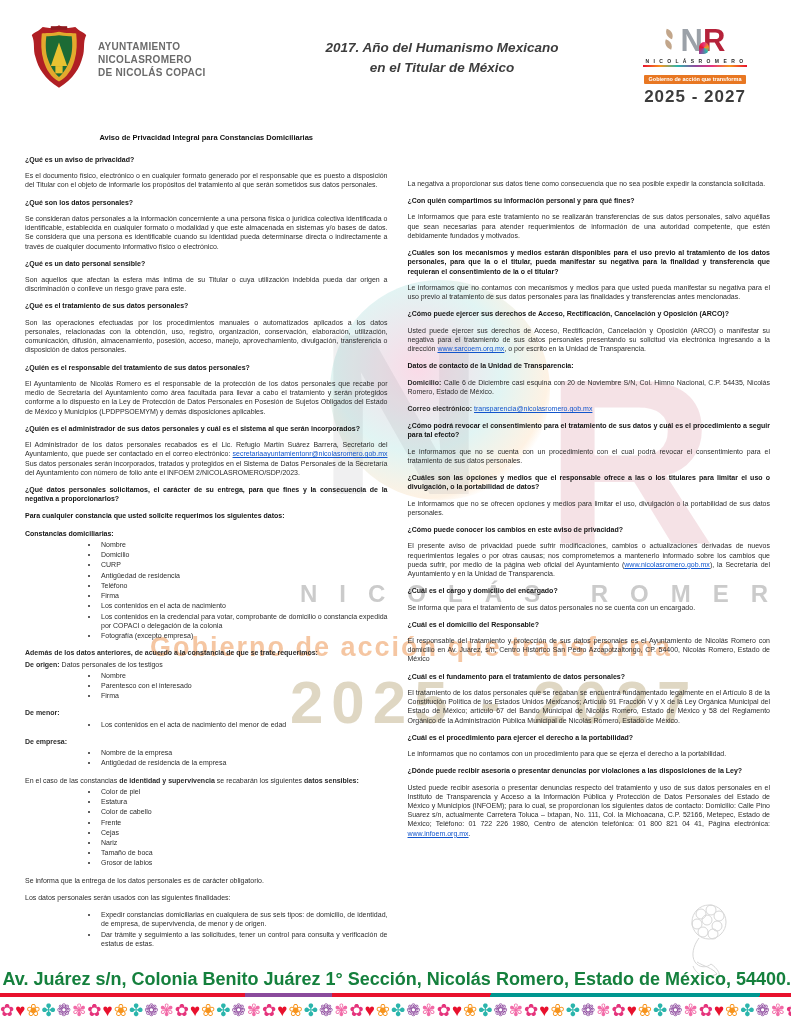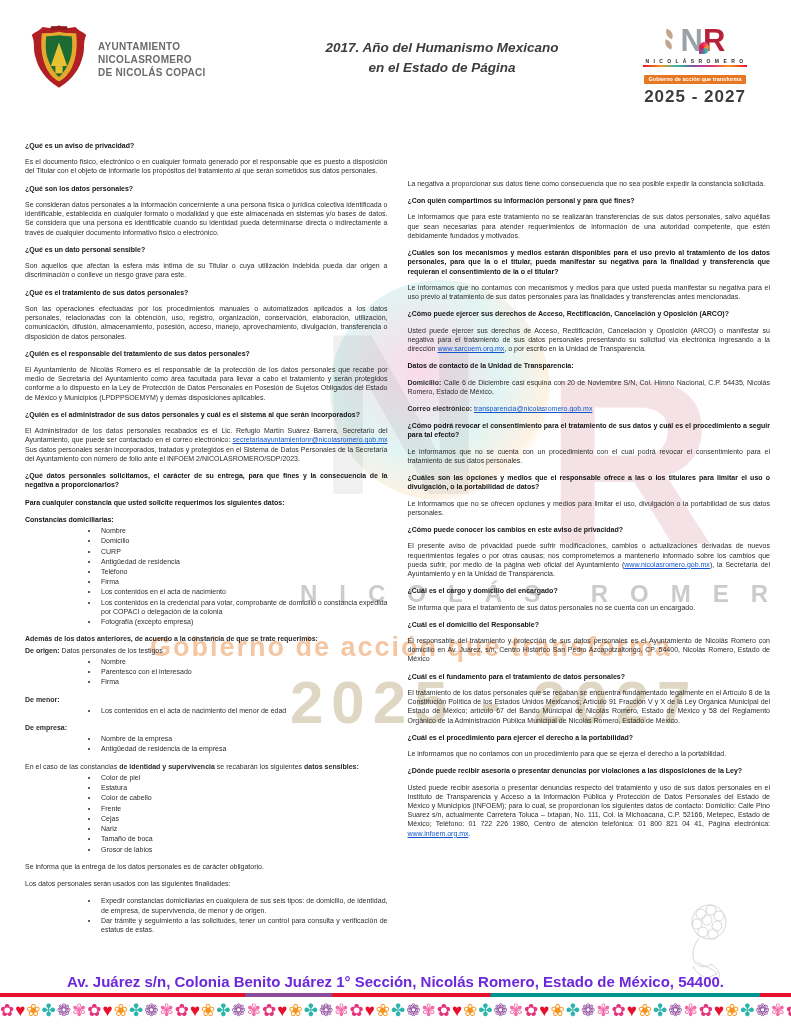--- a/index.html
+++ b/index.html
@@ -40,21 +40,21 @@
   .blk-title{text-align:center;font-weight:700;font-size:7.5px;margin:0 0 12px;color:#111;}
   .blk-q{font-weight:700;margin:8px 0 7px;color:#151515;}
   .blk-p{margin:0 0 8px;}
   .tight{margin-bottom:2px !important;}
   .b{font-weight:700;}
   .lnk{color:#1155cc;text-decoration:underline;cursor:pointer;}
   ul.blk-ul{margin:2px 0 8px;padding-left:74px;}
   ul.blk-ul li{padding-left:2px;margin:0 0 1px;}
 
   
-  .footer-address{position:absolute;left:0;right:0;bottom:34px;text-align:center;font-size:15px;font-weight:700;color:#6d28d9;z-index:3;}
+  .footer-address{position:absolute;left:0;right:0;bottom:34px;text-align:right;font-size:18px;font-weight:700;color:#15803d;z-index:3;}
   .stripe{position:absolute;left:0;right:0;bottom:27px;height:4px;z-index:3;
     background:linear-gradient(100deg,#e8112d 0 31%,#8a4b9c 31% 42%,#e8112d 42% 62%,#00968f 62% 96%,#e8112d 96% 100%);}
   .floral{position:absolute;left:0;right:0;bottom:0;height:26px;line-height:25px;overflow:hidden;white-space:nowrap;text-align:center;font-size:17px;letter-spacing:1px;z-index:3;background:#fff;}
   .floral span{display:inline-block;}
 </style>
 </head>
 <body>
 
 <div class="page">
 
@@ -69,21 +69,21 @@
         <rect x="23" y="2" width="18" height="4" fill="#8f1a1f"></rect>
       </svg>
     </div>
     <div class="orgname">
       <div>AYUNTAMIENTO</div>
       <div>NICOLASROMERO</div>
       <div>DE NICOLÁS COPACI</div>
     </div>
     <div class="slogan">
       <div>2017. Año del Humanismo Mexicano</div>
-      <div>en el Estado de Página</div>
+      <div>en el Titular de México</div>
     </div>
     <div class="nrlogo">
       <div class="nr-letters">
         <span class="nr-leaf">
           <svg width="14" height="24" viewBox="0 0 16 26">
               <path d="M8 12 C2 10 0 4 2 0 C8 2 10 7 8 12 Z" fill="#c2a68b"></path>
               <path d="M7 24 C1 22 -1 16 1 12 C7 14 9 19 7 24 Z" fill="#c2a68b"></path>
             </svg>
         </span>
         <span class="nr-n">N</span>
@@ -117,20 +117,21 @@
           <circle cx="36" cy="34" r="5"></circle>
         <path d="M22 38 C16 46 14 56 18 62 C22 68 30 68 34 64"></path>
         <path d="M20 62 C26 66 36 68 40 74 L30 78 C24 76 18 72 16 66"></path>
         <path d="M34 64 C40 68 44 74 42 78"></path>
       </g>
     </svg>
   </div>
 
   <div class="columns">
     <div class="col col-left" id="col-left">
+        <div class="blk-title"><span>Aviso de Privacidad Integral para Constancias Domiciliarias</span></div>
         <div class="blk-q"><span>¿Qué es un aviso de privacidad?</span></div>
         <div class="blk-p"><span>Es el documento físico, electrónico o en cualquier formato generado por el responsable que es puesto a disposición del Titular con el objeto de informarle los propósitos del tratamiento al que serán sometidos sus datos personales.</span></div>
         <div class="blk-q"><span>¿Qué son los datos personales?</span></div>
         <div class="blk-p"><span>Se consideran datos personales a la información concerniente a una persona física o jurídica colectiva identificada o identificable, establecida en cualquier formato o modalidad y que este almacenada en sistemas y/o bases de datos. Se considera que una persona es identificable cuando su identidad pueda determinarse directa o indirectamente a través de cualquier documento informativo físico o electrónico.</span></div>
         <div class="blk-q"><span>¿Qué es un dato personal sensible?</span></div>
         <div class="blk-p"><span>Son aquellos que afectan la esfera más íntima de su Titular o cuya utilización indebida pueda dar origen a discriminación o conlleve un riesgo grave para este.</span></div>
         <div class="blk-q"><span>¿Qué es el tratamiento de sus datos personales?</span></div>
         <div class="blk-p"><span>Son las operaciones efectuadas por los procedimientos manuales o automatizados aplicados a los datos personales, relacionadas con la obtención, uso, registro, organización, conservación, elaboración, utilización, comunicación, difusión, almacenamiento, posesión, acceso, manejo, aprovechamiento, divulgación, transferencia o disposición de datos personales.</span></div>
         <div class="blk-q"><span>¿Quién es el responsable del tratamiento de sus datos personales?</span></div>
         <div class="blk-p"><span>El Ayuntamiento de Nicolás Romero es el responsable de la protección de los datos personales que recabe por medio de Secretaría del Ayuntamiento como área facultada para llevar a cabo el tratamiento y serán protegidos conforme a lo dispuesto en la Ley de Protección de Datos Personales en Posesión de Sujetos Obligados del Estado de México y Municipios (LPDPPSOEMYM) y demás disposiciones aplicables.</span></div>

